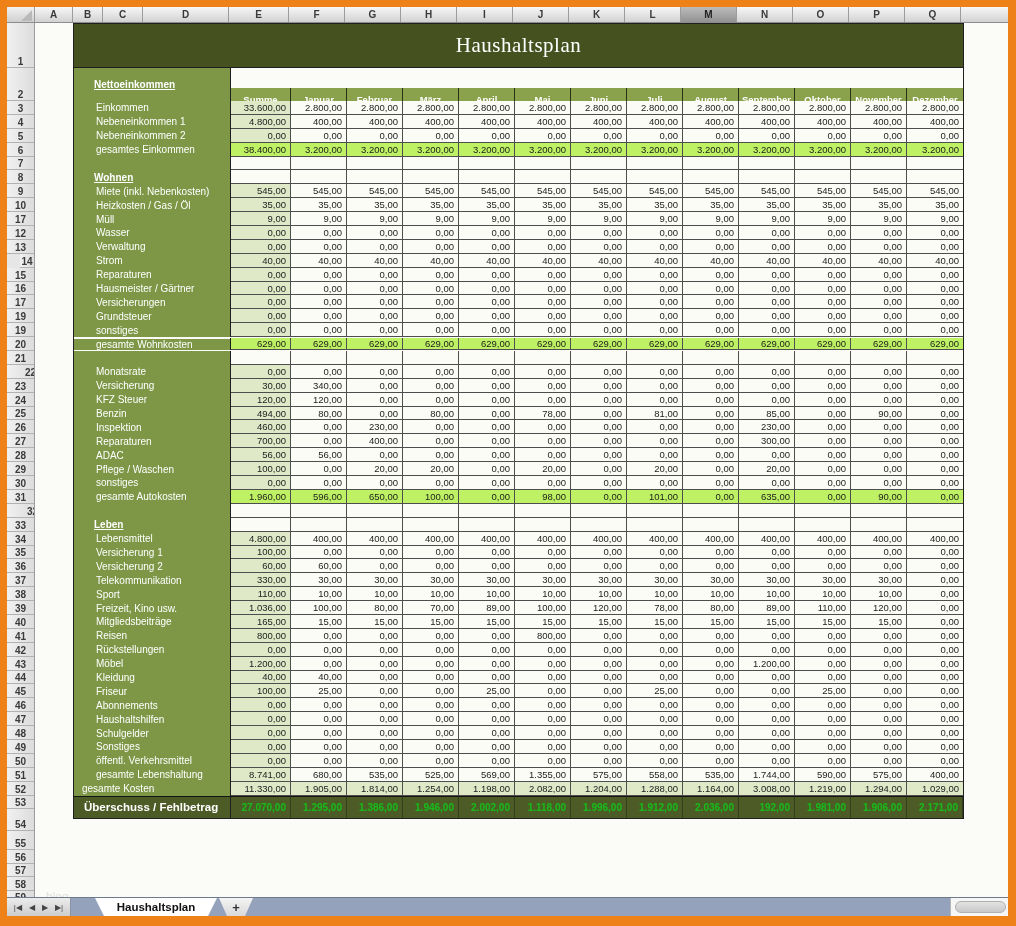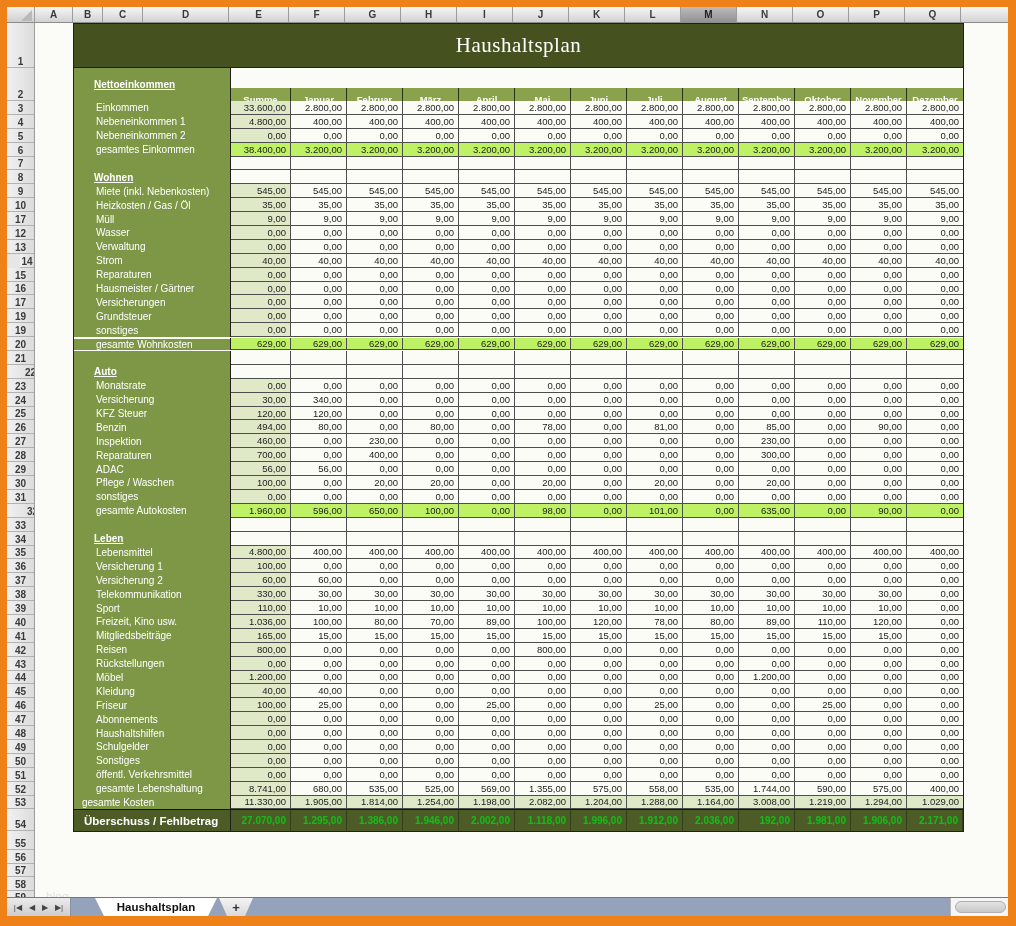--- a/index.html
+++ b/index.html
@@ -524,38 +524,20 @@
                   <div class="c "></div>
                   <div class="c "></div>
                   <div class="c "></div>
                   <div class="c "></div>
                   <div class="c "></div>
                   <div class="c "></div>
                   <div class="c "></div>
                 </div>
               </div>
               <div class="trow" style="height: 13.9px;">
-                <div class="lbl sec">Auto</div>
-                <div class="cells">
-                  <div class="c c0 "></div>
-                  <div class="c "></div>
-                  <div class="c "></div>
-                  <div class="c "></div>
-                  <div class="c "></div>
-                  <div class="c "></div>
-                  <div class="c "></div>
-                  <div class="c "></div>
-                  <div class="c "></div>
-                  <div class="c "></div>
-                  <div class="c "></div>
-                  <div class="c "></div>
-                  <div class="c "></div>
-                </div>
-              </div>
-              <div class="trow" style="height: 13.9px;">
                 <div class="lbl ">Monatsrate</div>
                 <div class="cells">
                   <div class="c c0 pale">0,00</div>
                   <div class="c ">0,00</div>
                   <div class="c ">0,00</div>
                   <div class="c ">0,00</div>
                   <div class="c ">0,00</div>
                   <div class="c ">0,00</div>
                   <div class="c ">0,00</div>
                   <div class="c ">0,00</div>

